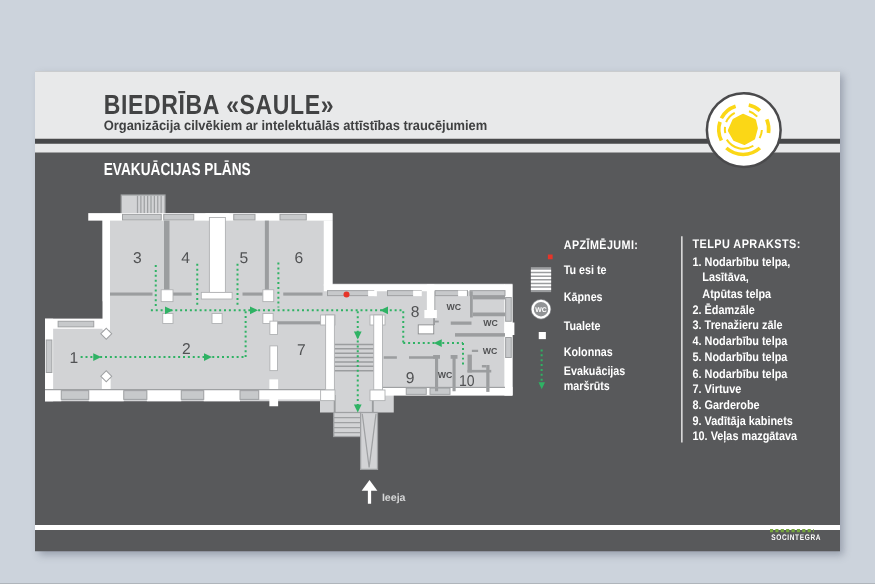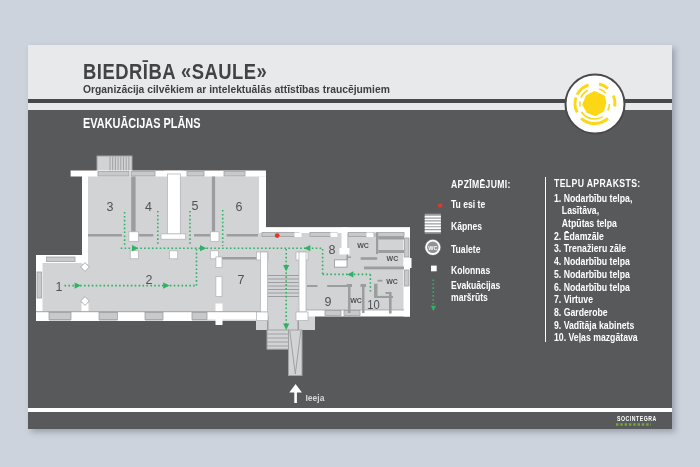--- a/index.html
+++ b/index.html
@@ -1,18 +1,18 @@
 <!DOCTYPE html>
 <html><head>
 <meta charset="utf-8">
 <style>
   html,body{margin:0;padding:0;}
   body{width:700px;height:467px;background:#ccd3dc;overflow:hidden;font-family:"Liberation Sans",sans-serif;}
   #page{position:relative;width:700px;height:467px;}
-  #poster{position:absolute;left:28px;top:45px;width:644px;height:384px;background:#58595b;box-shadow:3px 3px 6px rgba(70,80,100,.38);}
+  #poster{position:absolute;left:28px;top:57px;width:644px;height:384px;background:#58595b;box-shadow:3px 3px 6px rgba(70,80,100,.38);}
   .abs{position:absolute;}
   .wtxt{color:#fff;font-weight:bold;}
 </style>
 </head>
 <body>
 <div id="page">
 
   <div id="poster">
 
     <div class="abs" style="left:0;top:0;width:644px;height:65px;background:#e8e9ea;"></div>

